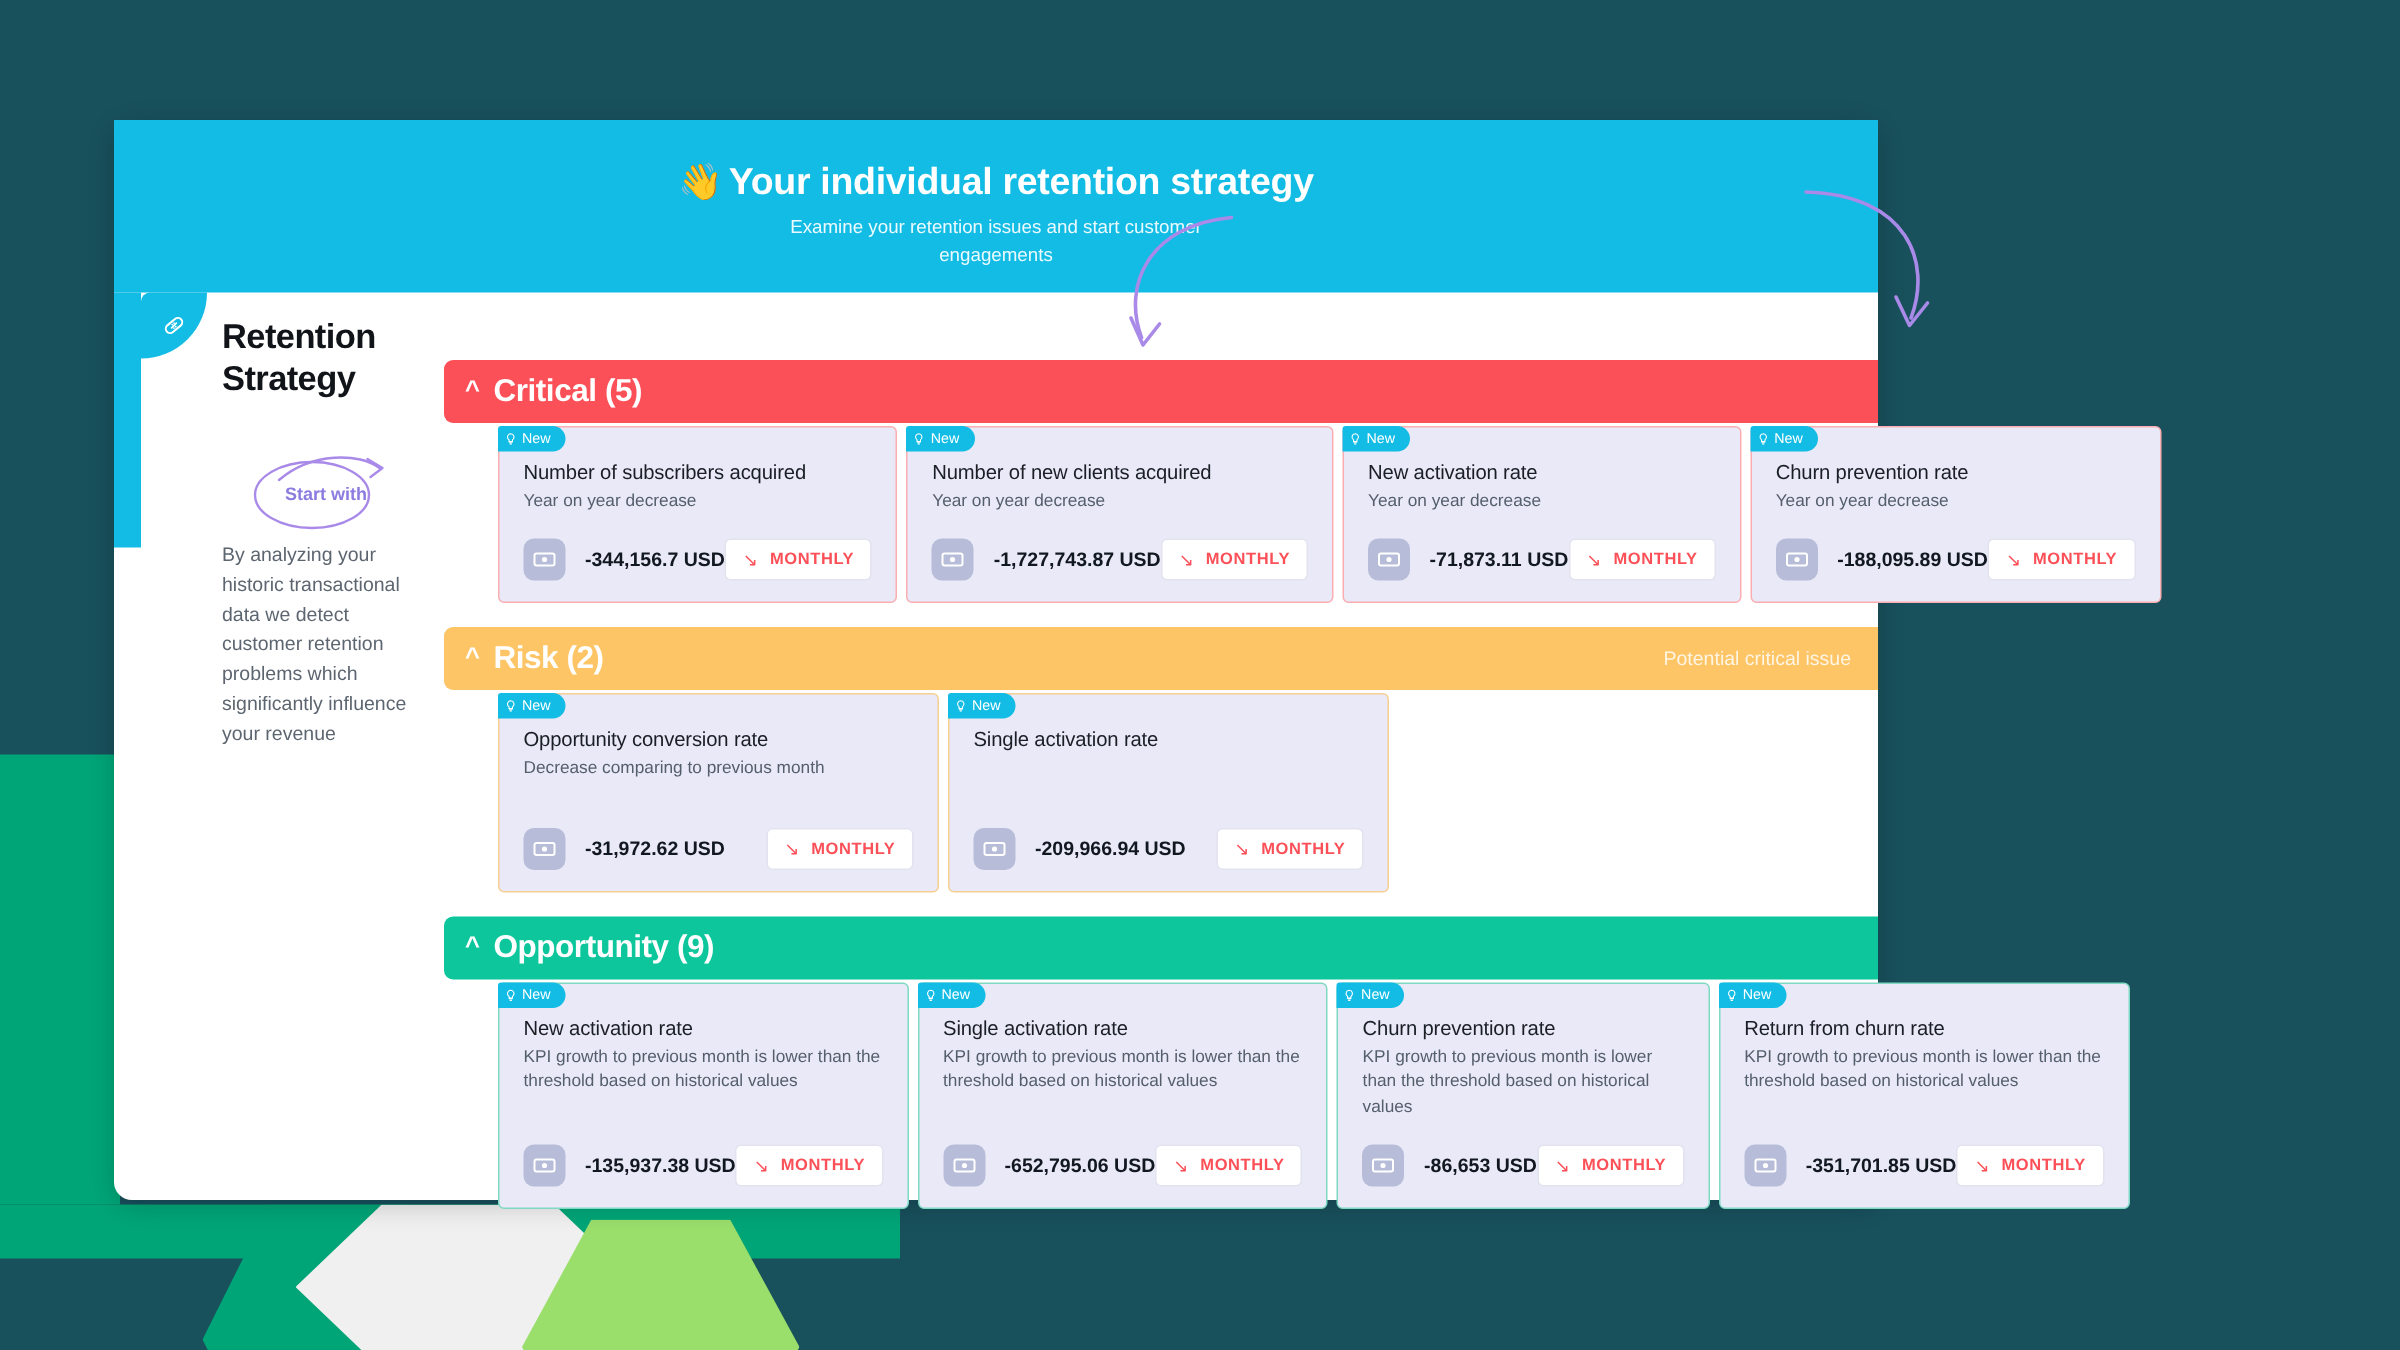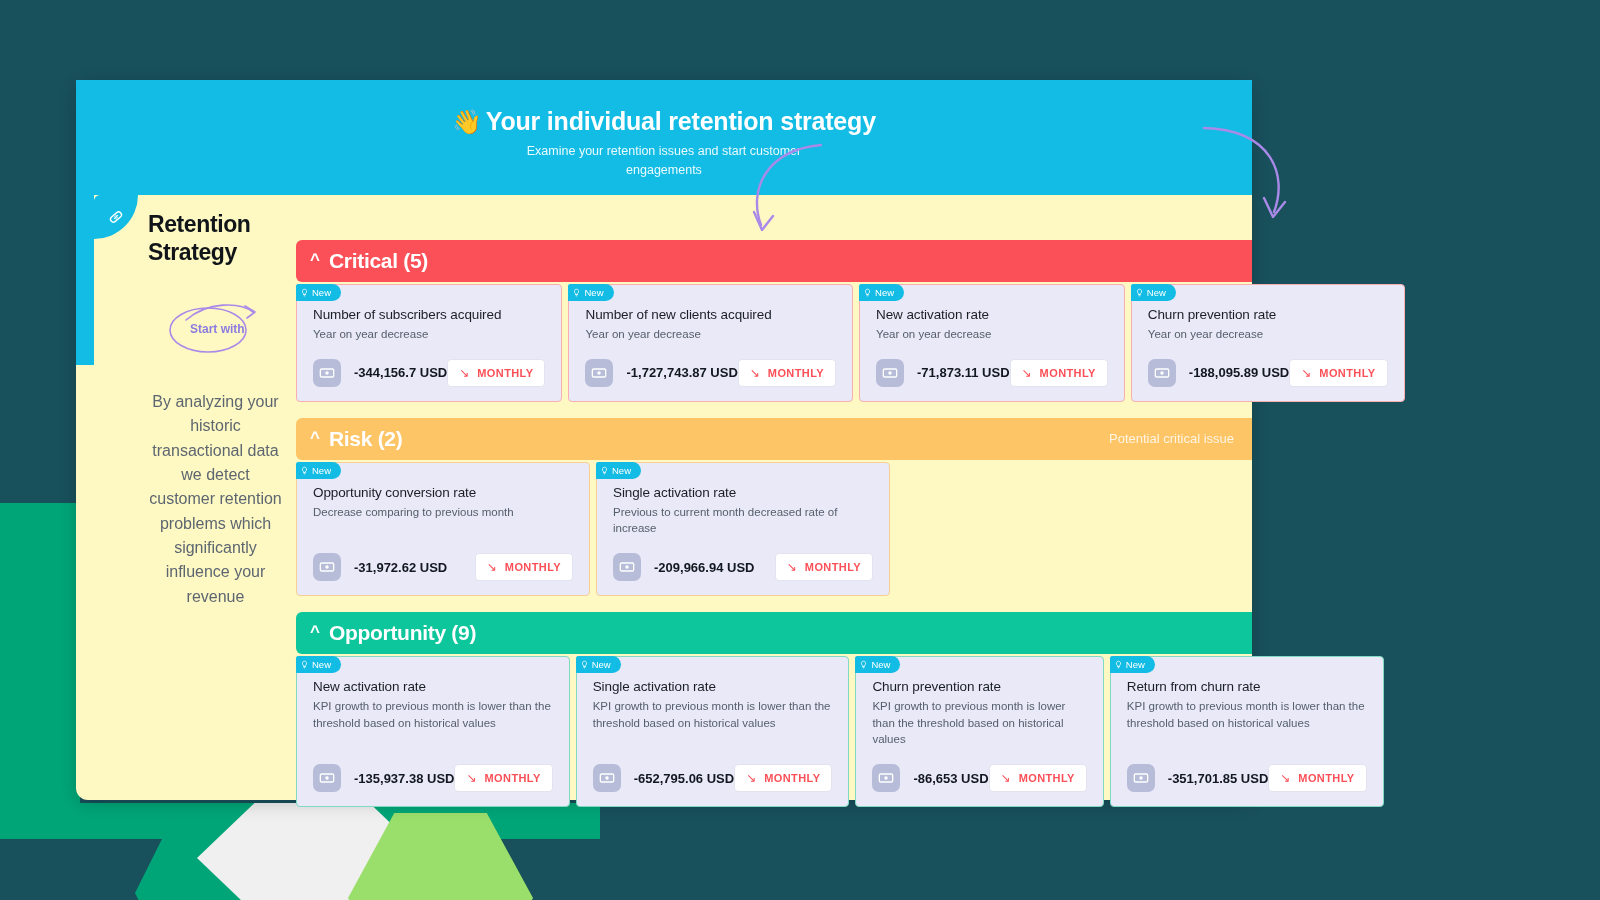--- a/index.html
+++ b/index.html
@@ -33,21 +33,21 @@
     left: 348px; top: 813px; width: 185px; height: 170px; background: #9ade6c;
   }
   .bg-teal-right {
     position: absolute; left: 1491px; top: 0; width: 109px; height: 900px;
     background: #18505c;
   }
 
   
   .panel {
     position: absolute; left: 76px; top: 80px; width: 1176px; height: 720px;
-    background: #fef9c3;
+    background: #ffffff;
     box-shadow: 0 4px 18px rgba(0,0,0,0.18);
     border-radius: 12px;
   }
   .panel-header {
     position: absolute; left: 0; top: 0; width: 100%; height: 115px;
     background: #12bce4;
   }
   .header-title {
     position: absolute; top: 27px; left: 0; width: 100%;
     text-align: center;
@@ -81,22 +81,22 @@
   }
   .start-with {
     position: relative; margin-top: 32px; margin-left: 20px;
     width: 110px; height: 62px; font-weight: bold;
   }
   .start-with .label {
     position: absolute; left: 22px; top: 24px;
     color: #8c7ce0; font-size: 12px;
   }
   .sidebar-desc {
-    margin-top: 30px; width: 135px;
-    color: #5d6670; font-size: 16px; line-height: 1.52; text-align: center;
+    width: 135px;
+    color: #5d6670; font-size: 13px; line-height: 1.52;
   }
 
   
   .content {
     position: absolute; left: 220px; top: 160px; right: 0; bottom: 0;
   }
   .section { margin-bottom: 16px; }
   .section-bar {
     height: 42px; border-radius: 6px 0 0 6px;
     display: flex; align-items: center; padding-left: 14px;
@@ -111,21 +111,21 @@
   }
   .section-bar .note {
     position: absolute; right: 18px; color: rgba(255,255,255,0.82);
     font-size: 13px; white-space: nowrap;
   }
   .bar-critical    { background: #fc5058; }
   .bar-risk        { background: #fdc566; }
   .bar-opportunity { background: #0ec69c; }
 
   
-  .cards { display: flex; gap: 6px; margin-top: 2px; }
+  .cards { display: flex; gap: 6px; margin-top: 2px; margin-left: 36px; }
   .card {
     width: 294px; background: #e9e9f7;
     border: 1px solid #cfcfe8;
     border-radius: 4px;
     position: relative;
     padding: 22px 16px 14px 16px;
     display: flex; flex-direction: column;
   }
   .card.crit { border-color: #fbaeb2; }
   .card.risk { border-color: #f7cf92; }
@@ -365,21 +365,20 @@
         </div>
 
         <div class="card risk">
           <div class="new-badge">
             <svg width="9" height="11" viewBox="0 0 24 24" fill="none" stroke="#ffffff" stroke-width="2">
                 <path d="M9 18h6M10 21h4M12 3a6 6 0 00-3 11v3h6v-3a6 6 0 00-3-11z"></path>
               </svg>
             <span>New</span>
           </div>
           <div class="card-title">Single activation rate</div>
-          <div class="card-sub">Previous to current month decreased rate of increase</div>
           <div class="card-foot">
             <span class="money-icon">
               <svg width="16" height="16" viewBox="0 0 24 24" fill="none" stroke="#ffffff" stroke-width="2">
                   <rect x="2" y="6" width="20" height="12" rx="2"></rect>
                   <circle cx="12" cy="12" r="2.6" fill="#ffffff" stroke="none"></circle>
                 </svg>
             </span>
             <span class="card-value">-209,966.94 USD</span>
             <span class="period-btn">
               <span class="arrow">↘</span>

